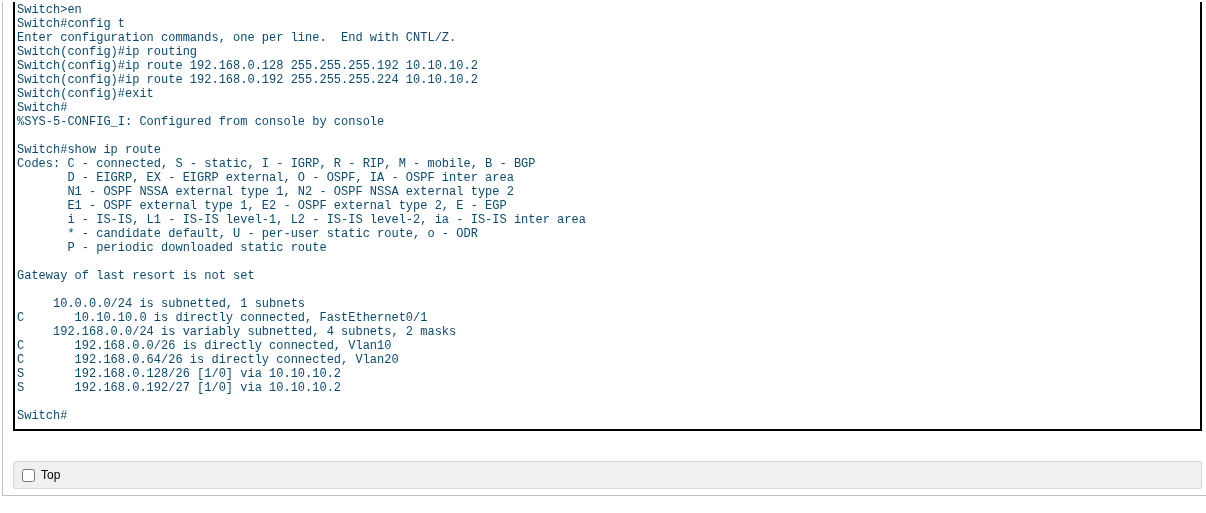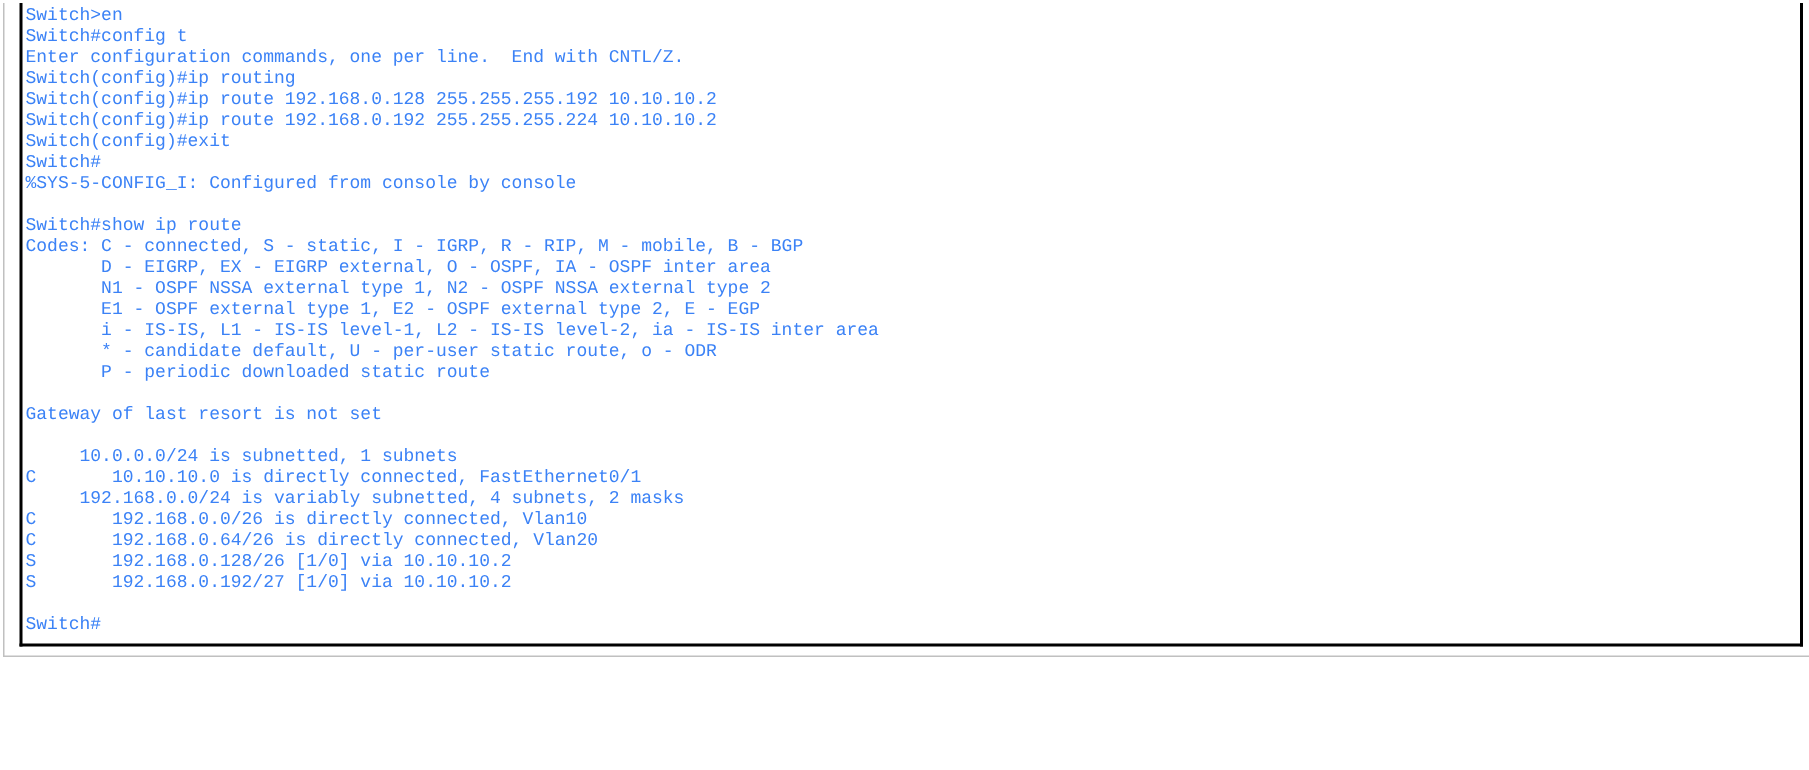--- a/index.html
+++ b/index.html
@@ -17,21 +17,21 @@
       border: 2px solid #000000;
       border-top: none;
       margin: 0 4px 0 10px;
       padding: 1px 6px 6px 2px;
       background: #ffffff;
     }
     .terminal-content {
       font-family: "Courier New", Courier, monospace;
       font-size: 12px;
       line-height: 14px;
-      color: #3b82f6;
+      color: #0c4a6e;
       white-space: pre;
     }
     .footer-bar {
       margin: 30px 4px 0 10px;
       background: #f0f0f0;
       border: 1px solid #d8d8d8;
       border-radius: 2px;
       padding: 6px 8px;
       display: flex;
       align-items: center;
@@ -80,14 +80,18 @@
 C       10.10.10.0 is directly connected, FastEthernet0/1
      192.168.0.0/24 is variably subnetted, 4 subnets, 2 masks
 C       192.168.0.0/26 is directly connected, Vlan10
 C       192.168.0.64/26 is directly connected, Vlan20
 S       192.168.0.128/26 [1/0] via 10.10.10.2
 S       192.168.0.192/27 [1/0] via 10.10.10.2
 
 Switch#</div>
   </div>
 
+  <div class="footer-bar">
+    <input type="checkbox" id="top-chk" style="">
+    <label for="top-chk">Top</label>
+  </div>
 
 </div>
 
 </body></html>

